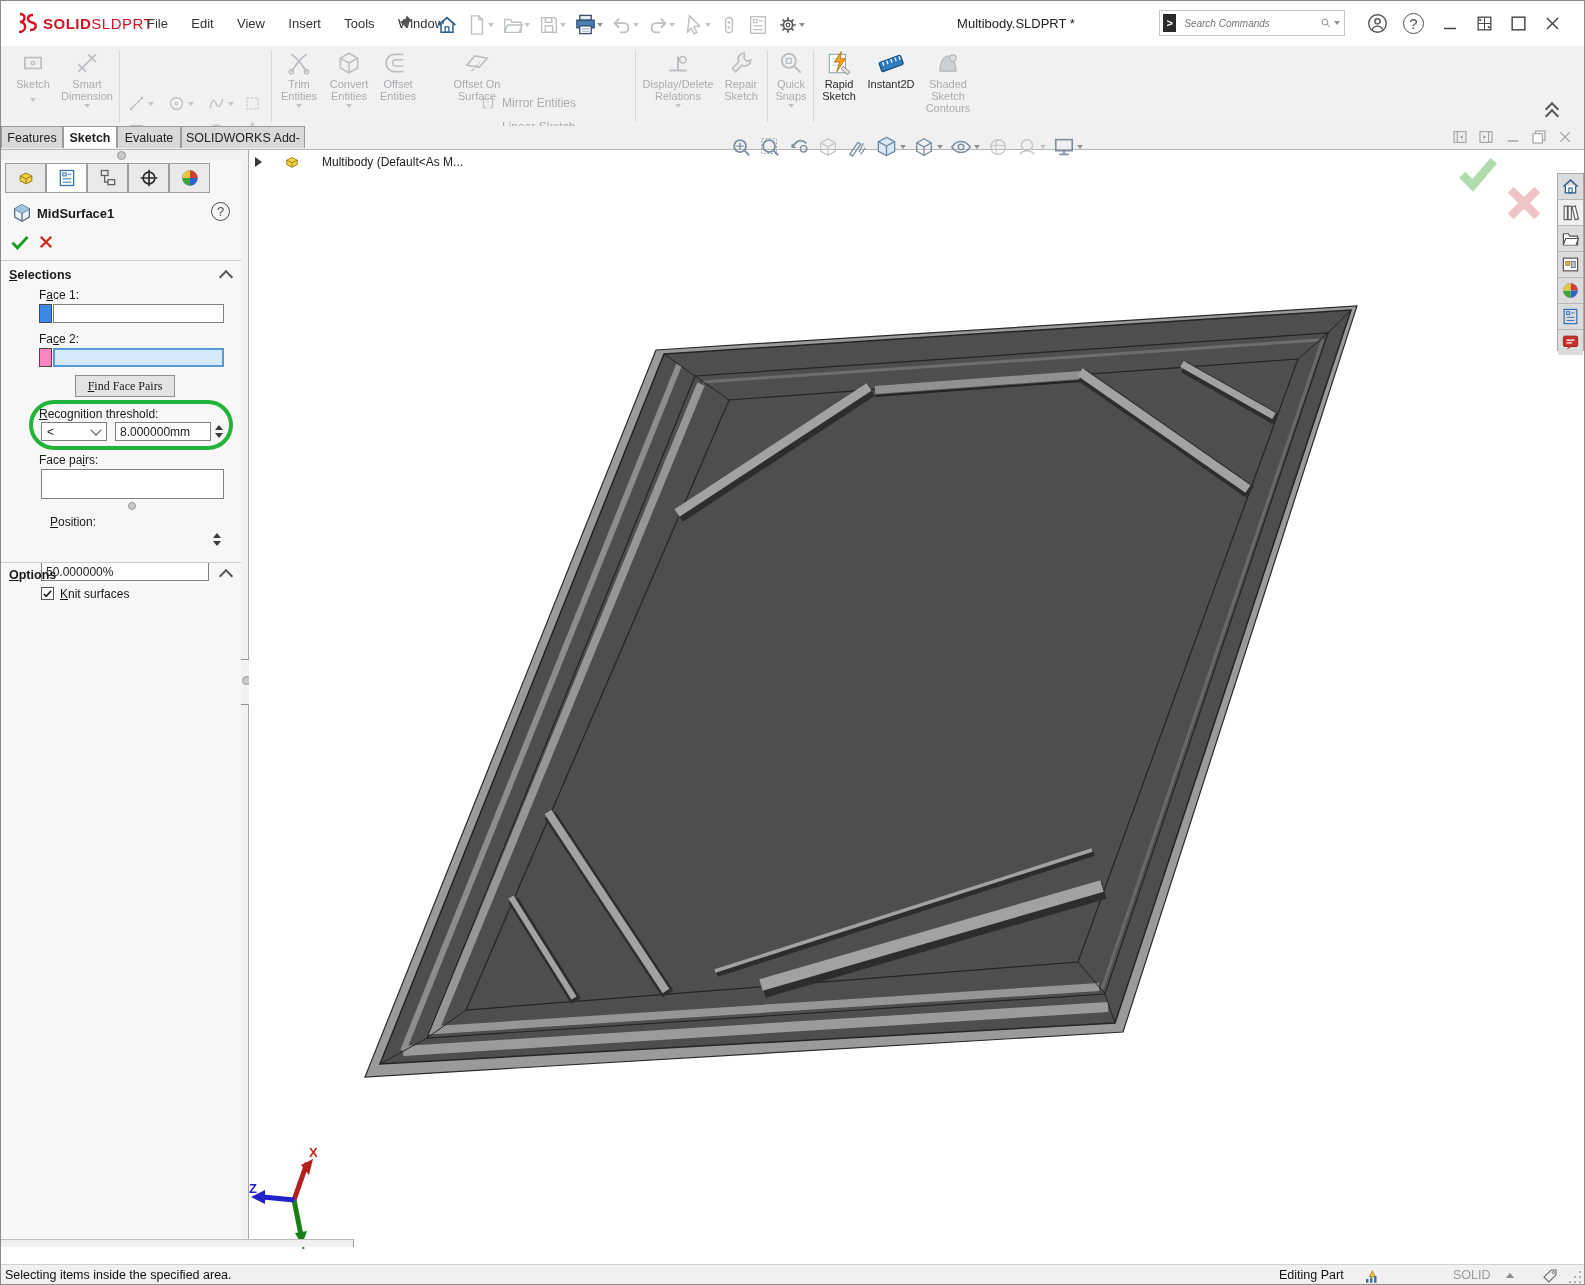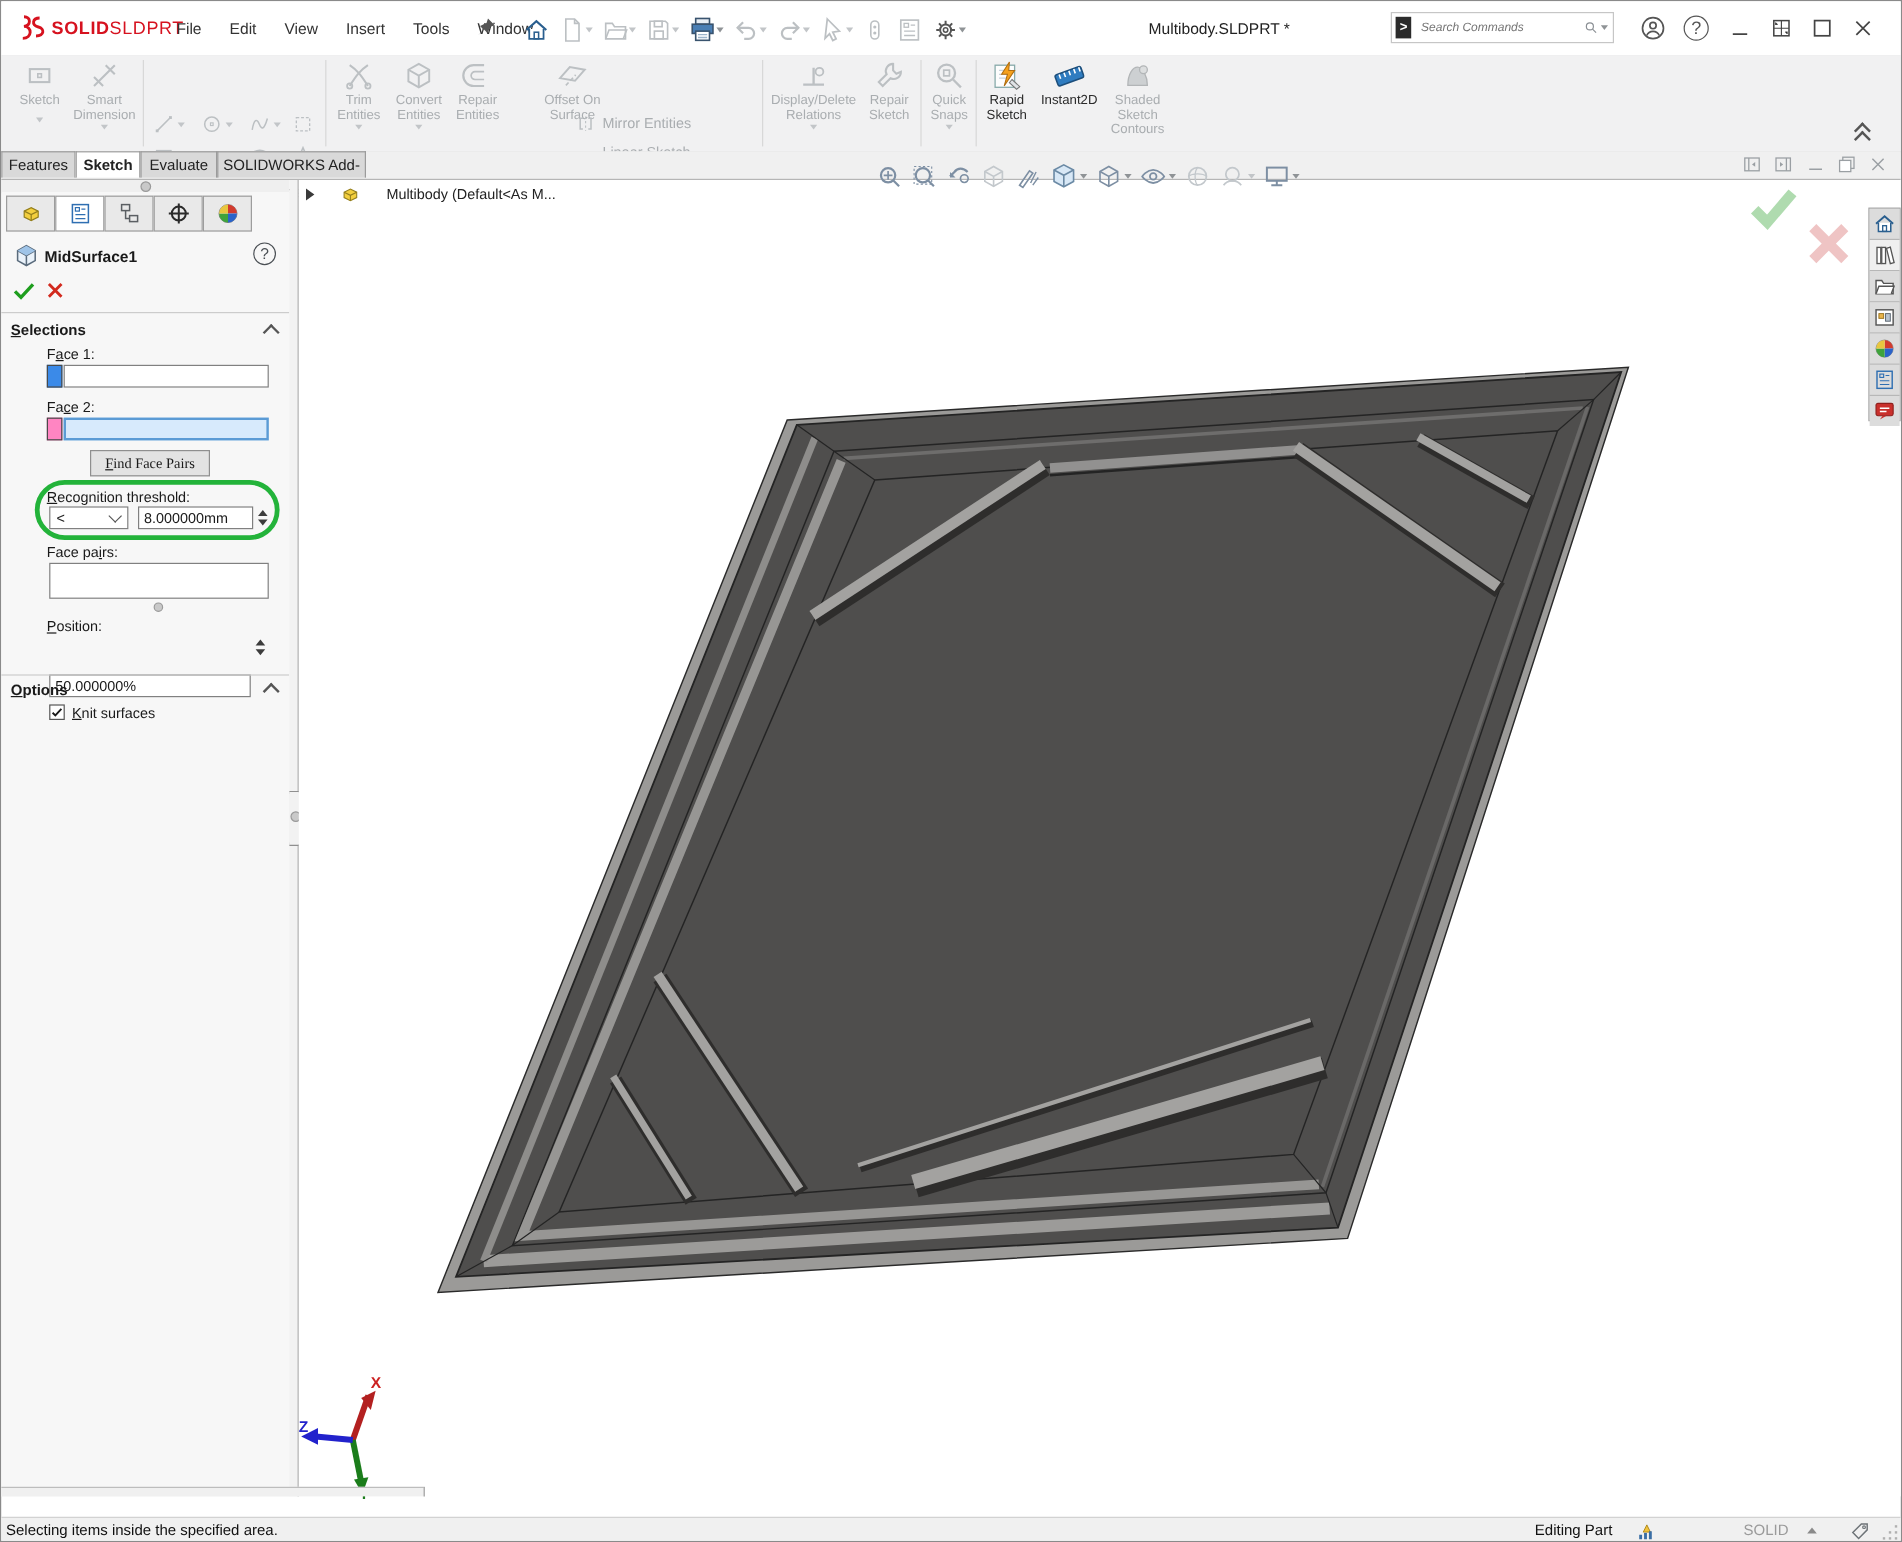--- a/index.html
+++ b/index.html
@@ -586,21 +586,21 @@
       <svg class="ic dis" width="26" height="26" viewBox="0 0 24 24">
           <use href="#s-cube"></use>
         </svg>
       <span class="lbl off">Convert Entities</span>
       <span class="car d" style="margin-top:2px;"></span>
     </div>
     <div class="rb-big" style="left:374px;width:46px;">
       <svg class="ic dis" width="26" height="26" viewBox="0 0 24 24">
           <use href="#s-offsetE"></use>
         </svg>
-      <span class="lbl off">Repair Entities</span>
+      <span class="lbl off">Offset Entities</span>
     </div>
     <div class="rb-big" style="left:420px;width:52px;margin-left:30px;">
       <svg class="ic dis" width="26" height="26" viewBox="0 0 24 24">
           <use href="#s-offsurf"></use>
         </svg>
       <span class="lbl off">Offset On Surface</span>
     </div>
     <div class="rowbtn" style="left:478px;top:48px;">
       <svg class="ic dis" width="18" height="18" viewBox="0 0 24 24">
           <use href="#s-mirror"></use>
@@ -778,21 +778,21 @@
     <div class="spin" style="left:212px;top:262px;">
         <div class="tri-up"></div>
         <div class="tri-dn"></div>
       </div>
     <div class="highlight-oval"></div>
 
     <span class="pm-label" style="left:38px;top:293px;"><span>Face pa</span><span class="accel">i</span><span>rs:</span></span>
     <div class="abs" style="left:40px;top:309px;width:183px;height:30px;background:#fff;border:1px solid #808080;box-sizing:border-box;"></div>
     <div class="abs dotc" style="left:127px;top:342px;width:6px;height:6px;"></div>
 
-    <span class="pm-label" style="left:38px;top:355px;"><span></span><span class="accel">P</span><span>osition:</span></span>
+    <span class="pm-label" style="left:49px;top:355px;"><span></span><span class="accel">P</span><span>osition:</span></span>
     <input class="pm-input" style="left: 40px; top: 370px; width: 168px; height: 19px; margin-top: 32px;" value="50.000000%">
     <div class="spin" style="left:210px;top:370px;">
         <div class="tri-up"></div>
         <div class="tri-dn"></div>
       </div>
 
     <div class="divider" style="top:402px;"></div>
 
     <div class="grp-hdr" style="left:8px;top:408px;">
       <span class="accel">O</span><span>ptions</span>

